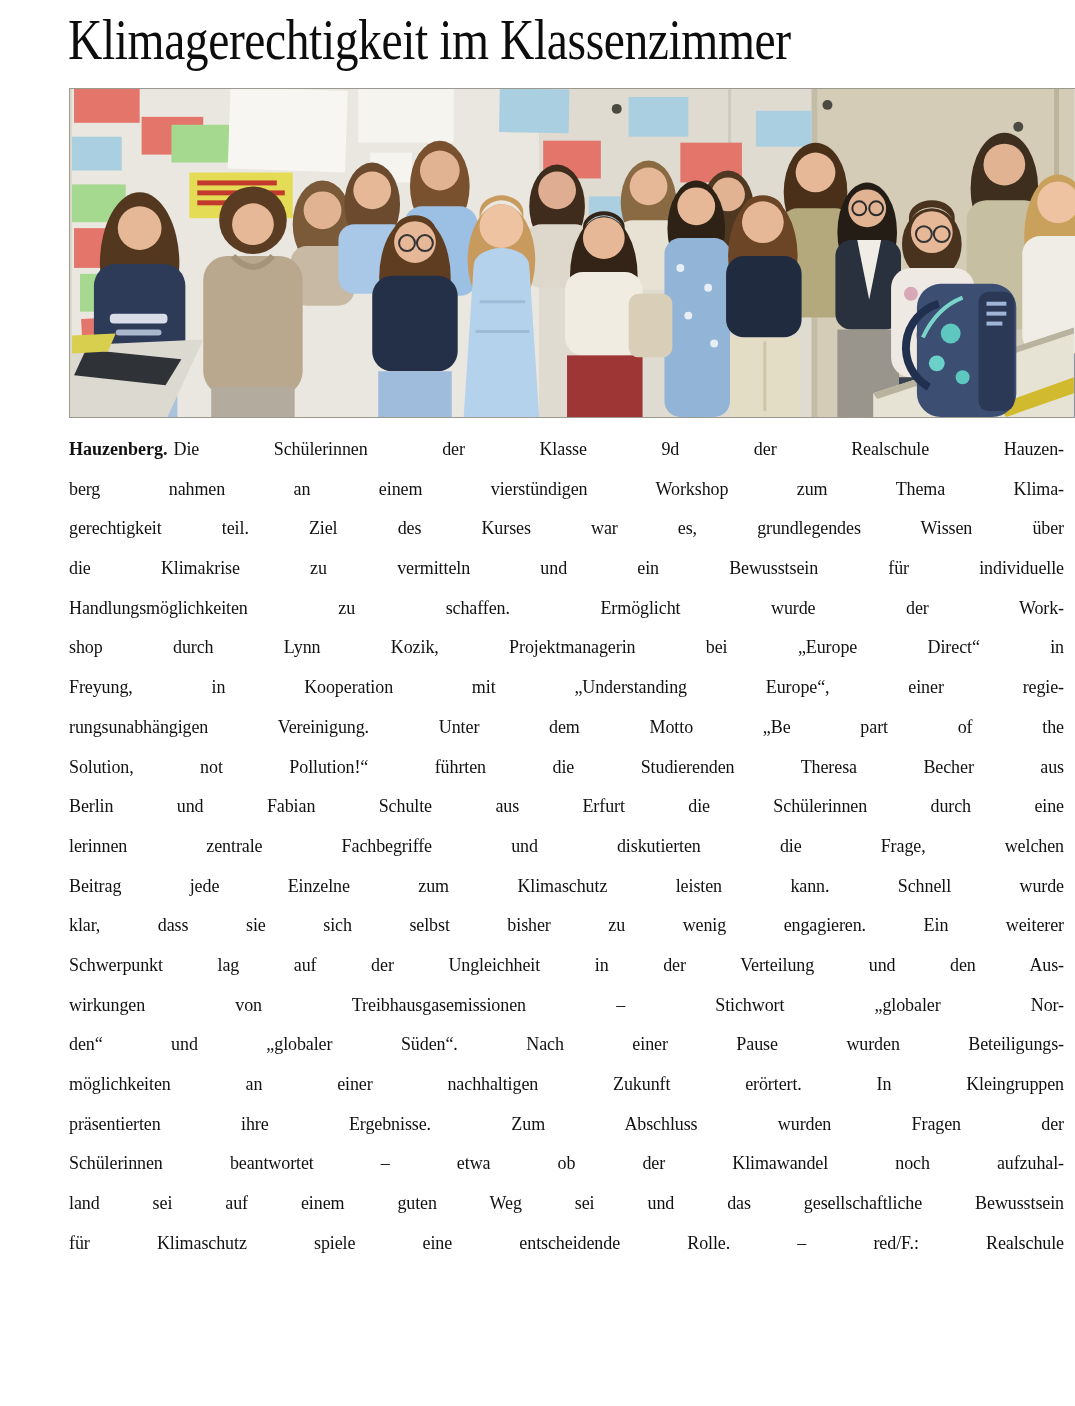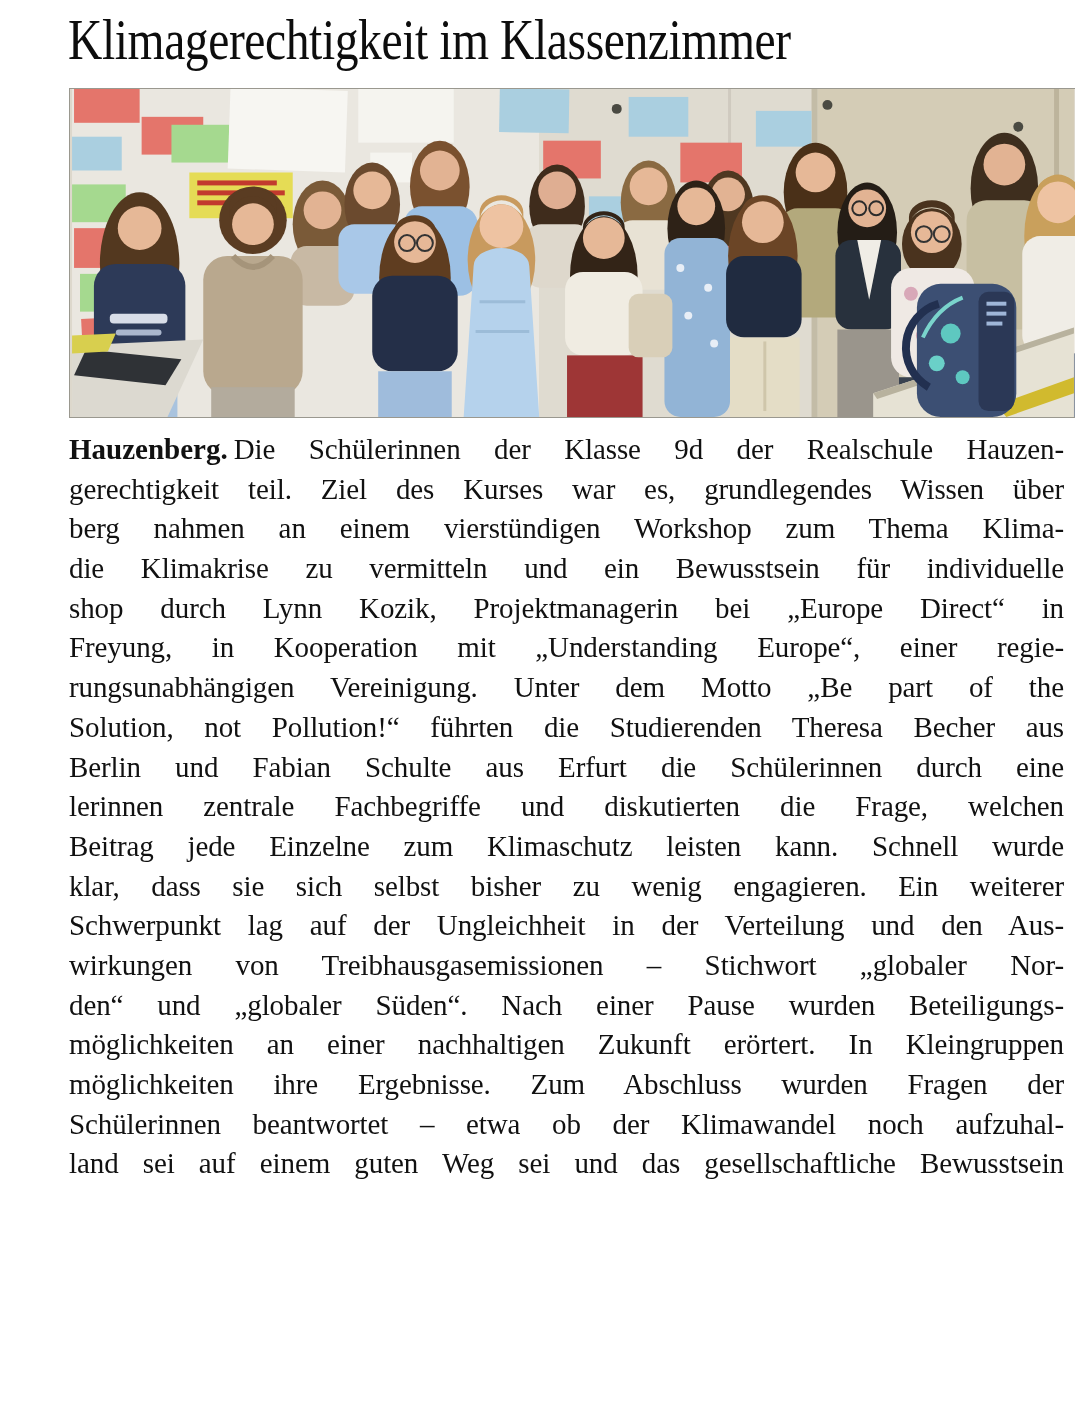--- a/index.html
+++ b/index.html
@@ -47,21 +47,21 @@
   }
   .photo svg { display: block; }
   .article-body {
     position: absolute;
     left: 45px;
     top: 430px;
     width: 995px;
     color: #111111;
   }
   .bline {
-    font-size: 29px;
+    font-size: 18px;
     line-height: 39.7px;
     height: 39.7px;
     text-align: justify;
     text-align-last: justify;
     text-justify: inter-word;
     white-space: nowrap;
     letter-spacing: -0.1px;
   }
   .bline b {
     font-weight: 700;
@@ -295,35 +295,37 @@
         <circle cx="884" cy="246" r="10" fill="#5ec8c0"></circle>
         <circle cx="870" cy="276" r="8" fill="#6ad0c8"></circle>
         <circle cx="896" cy="290" r="7" fill="#5ec8c0"></circle>
         <path d="M856 250 q14 -30 40 -40" fill="none" stroke="#7ad4cc" stroke-width="4"></path>
       </g>
     </svg>
   </figure>
 
   <div class="article-body">
       <div class="bline"><b>Hauzenberg.</b>Die Schülerinnen der Klasse 9d der Realschule Hauzen-</div>
+      <div class="bline">berg nahmen an einem vierstündigen Workshop zum Thema Klima-</div>
       <div class="bline">gerechtigkeit teil. Ziel des Kurses war es, grundlegendes Wissen über</div>
-      <div class="bline">berg nahmen an einem vierstündigen Workshop zum Thema Klima-</div>
       <div class="bline">die Klimakrise zu vermitteln und ein Bewusstsein für individuelle</div>
+      <div class="bline">Handlungsmöglichkeiten zu schaffen. Ermöglicht wurde der Work-</div>
       <div class="bline">shop durch Lynn Kozik, Projektmanagerin bei „Europe Direct“ in</div>
       <div class="bline">Freyung, in Kooperation mit „Understanding Europe“, einer regie-</div>
       <div class="bline">rungsunabhängigen Vereinigung. Unter dem Motto „Be part of the</div>
       <div class="bline">Solution, not Pollution!“ führten die Studierenden Theresa Becher aus</div>
       <div class="bline">Berlin und Fabian Schulte aus Erfurt die Schülerinnen durch eine</div>
       <div class="bline">lerinnen zentrale Fachbegriffe und diskutierten die Frage, welchen</div>
       <div class="bline">Beitrag jede Einzelne zum Klimaschutz leisten kann. Schnell wurde</div>
       <div class="bline">klar, dass sie sich selbst bisher zu wenig engagieren. Ein weiterer</div>
       <div class="bline">Schwerpunkt lag auf der Ungleichheit in der Verteilung und den Aus-</div>
       <div class="bline">wirkungen von Treibhausgasemissionen – Stichwort „globaler Nor-</div>
       <div class="bline">den“ und „globaler Süden“. Nach einer Pause wurden Beteiligungs-</div>
       <div class="bline">möglichkeiten an einer nachhaltigen Zukunft erörtert. In Kleingruppen</div>
-      <div class="bline">möglichkeiten ihre Ergebnisse. Zum Abschluss wurden Fragen der</div>
+      <div class="bline">präsentierten ihre Ergebnisse. Zum Abschluss wurden Fragen der</div>
       <div class="bline">Schülerinnen beantwortet – etwa ob der Klimawandel noch aufzuhal-</div>
       <div class="bline">land sei auf einem guten Weg sei und das gesellschaftliche Bewusstsein</div>
+      <div class="bline">für Klimaschutz spiele eine entscheidende Rolle. – red/F.: Realschule</div>
     </div>
 
   <div class="column-divider"></div>
 
 </div>
 
 </body></html>

